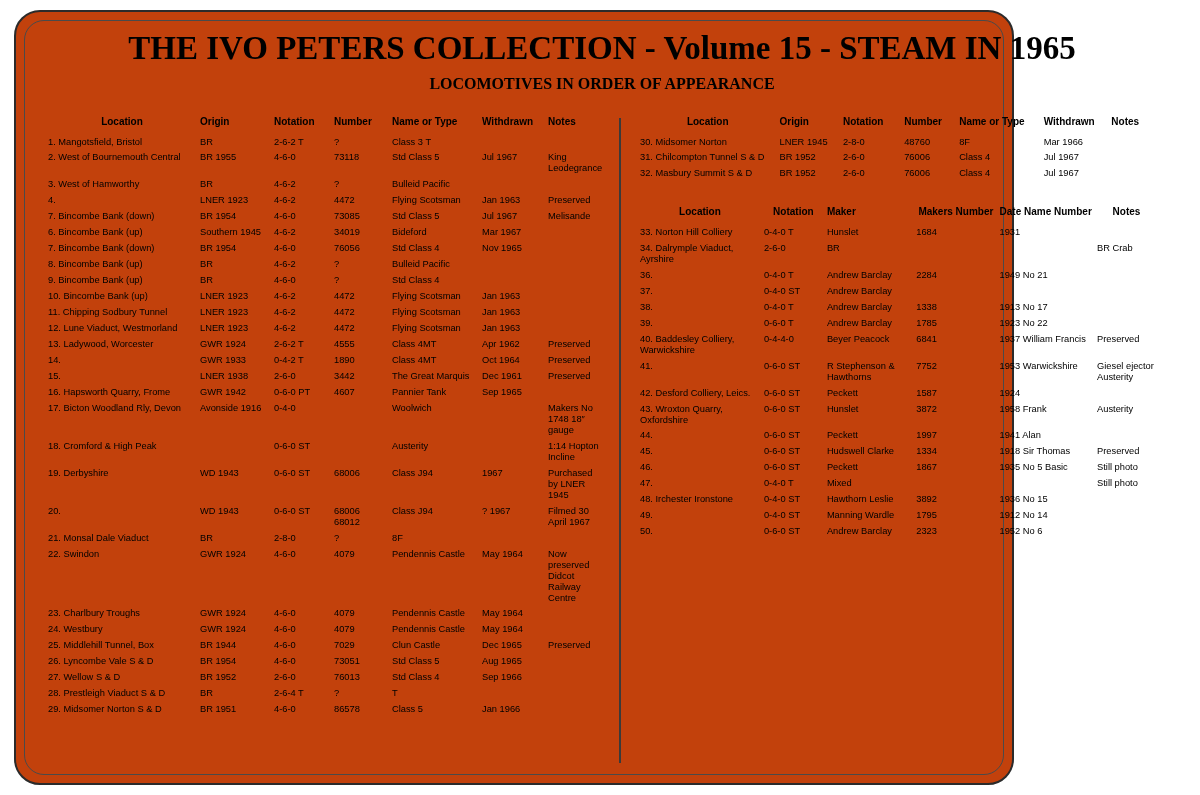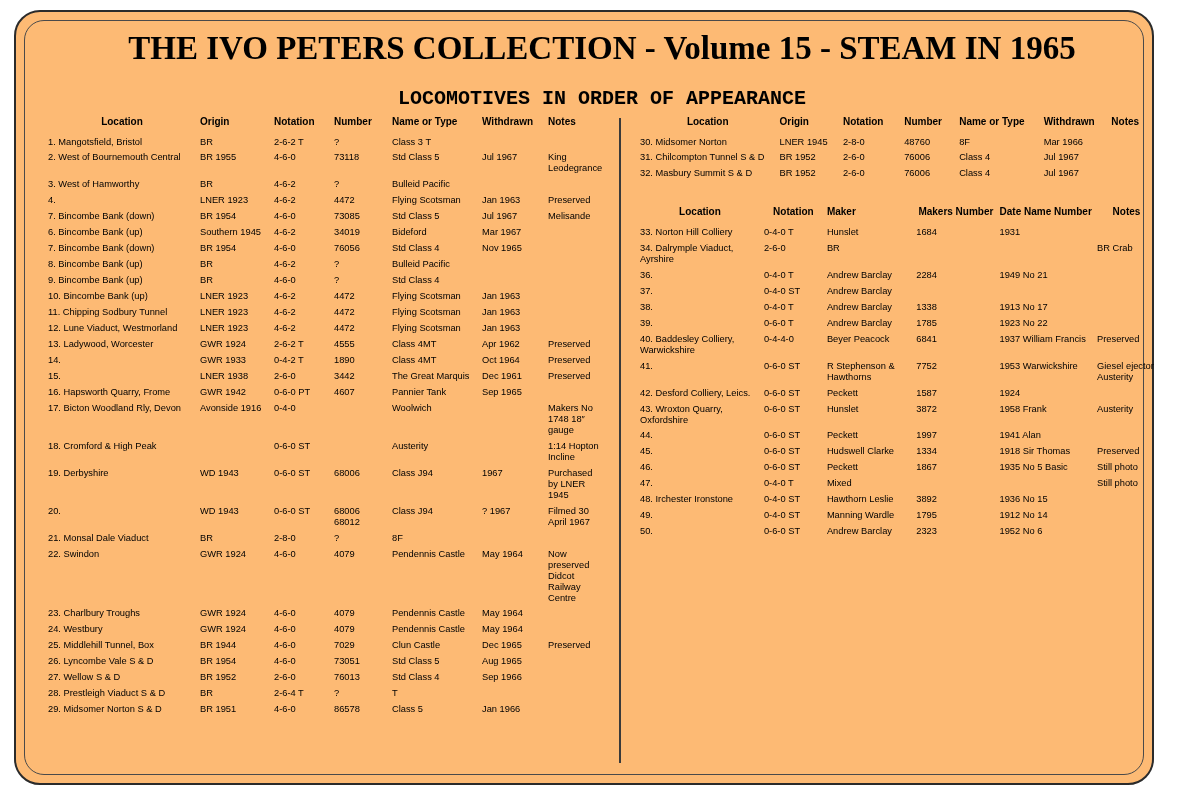--- a/index.html
+++ b/index.html
@@ -14,23 +14,23 @@
     position: relative;
     width: 1200px;
     height: 795px;
     background: #ffffff;
     overflow: hidden;
   }
   .sheet {
     position: absolute;
     left: 14px;
     top: 10px;
-    width: 1140px;
+    width: 1000px;
     height: 775px;
-    background: #fdba74;
+    background: #c2410c;
     border: 2px solid #2b2b2b;
     border-radius: 26px;
     box-sizing: border-box;
   }
   .sheet-inner {
     position: absolute;
     left: 8px;
     top: 8px;
     right: 8px;
     bottom: 8px;
@@ -49,24 +49,24 @@
     text-align: center;
     font-family: "Liberation Serif", serif;
     font-weight: bold;
     font-size: 33px;
     letter-spacing: 0px;
     color: #000;
     white-space: nowrap;
   }
   .subtitle {
     text-align: center;
-    font-family: Liberation Mono, monospace;
+    font-family: Liberation Serif, serif;
     font-weight: bold;
-    font-size: 20px;
-    margin-top: 20px;
+    font-size: 16px;
+    margin-top: 8px;
     color: #000;
   }
   .divider-vert {
     position: absolute;
     left: 573px;
     top: 88px;
     width: 0;
     height: 645px;
     border-left: 2px solid #3a3a3a;
   }

